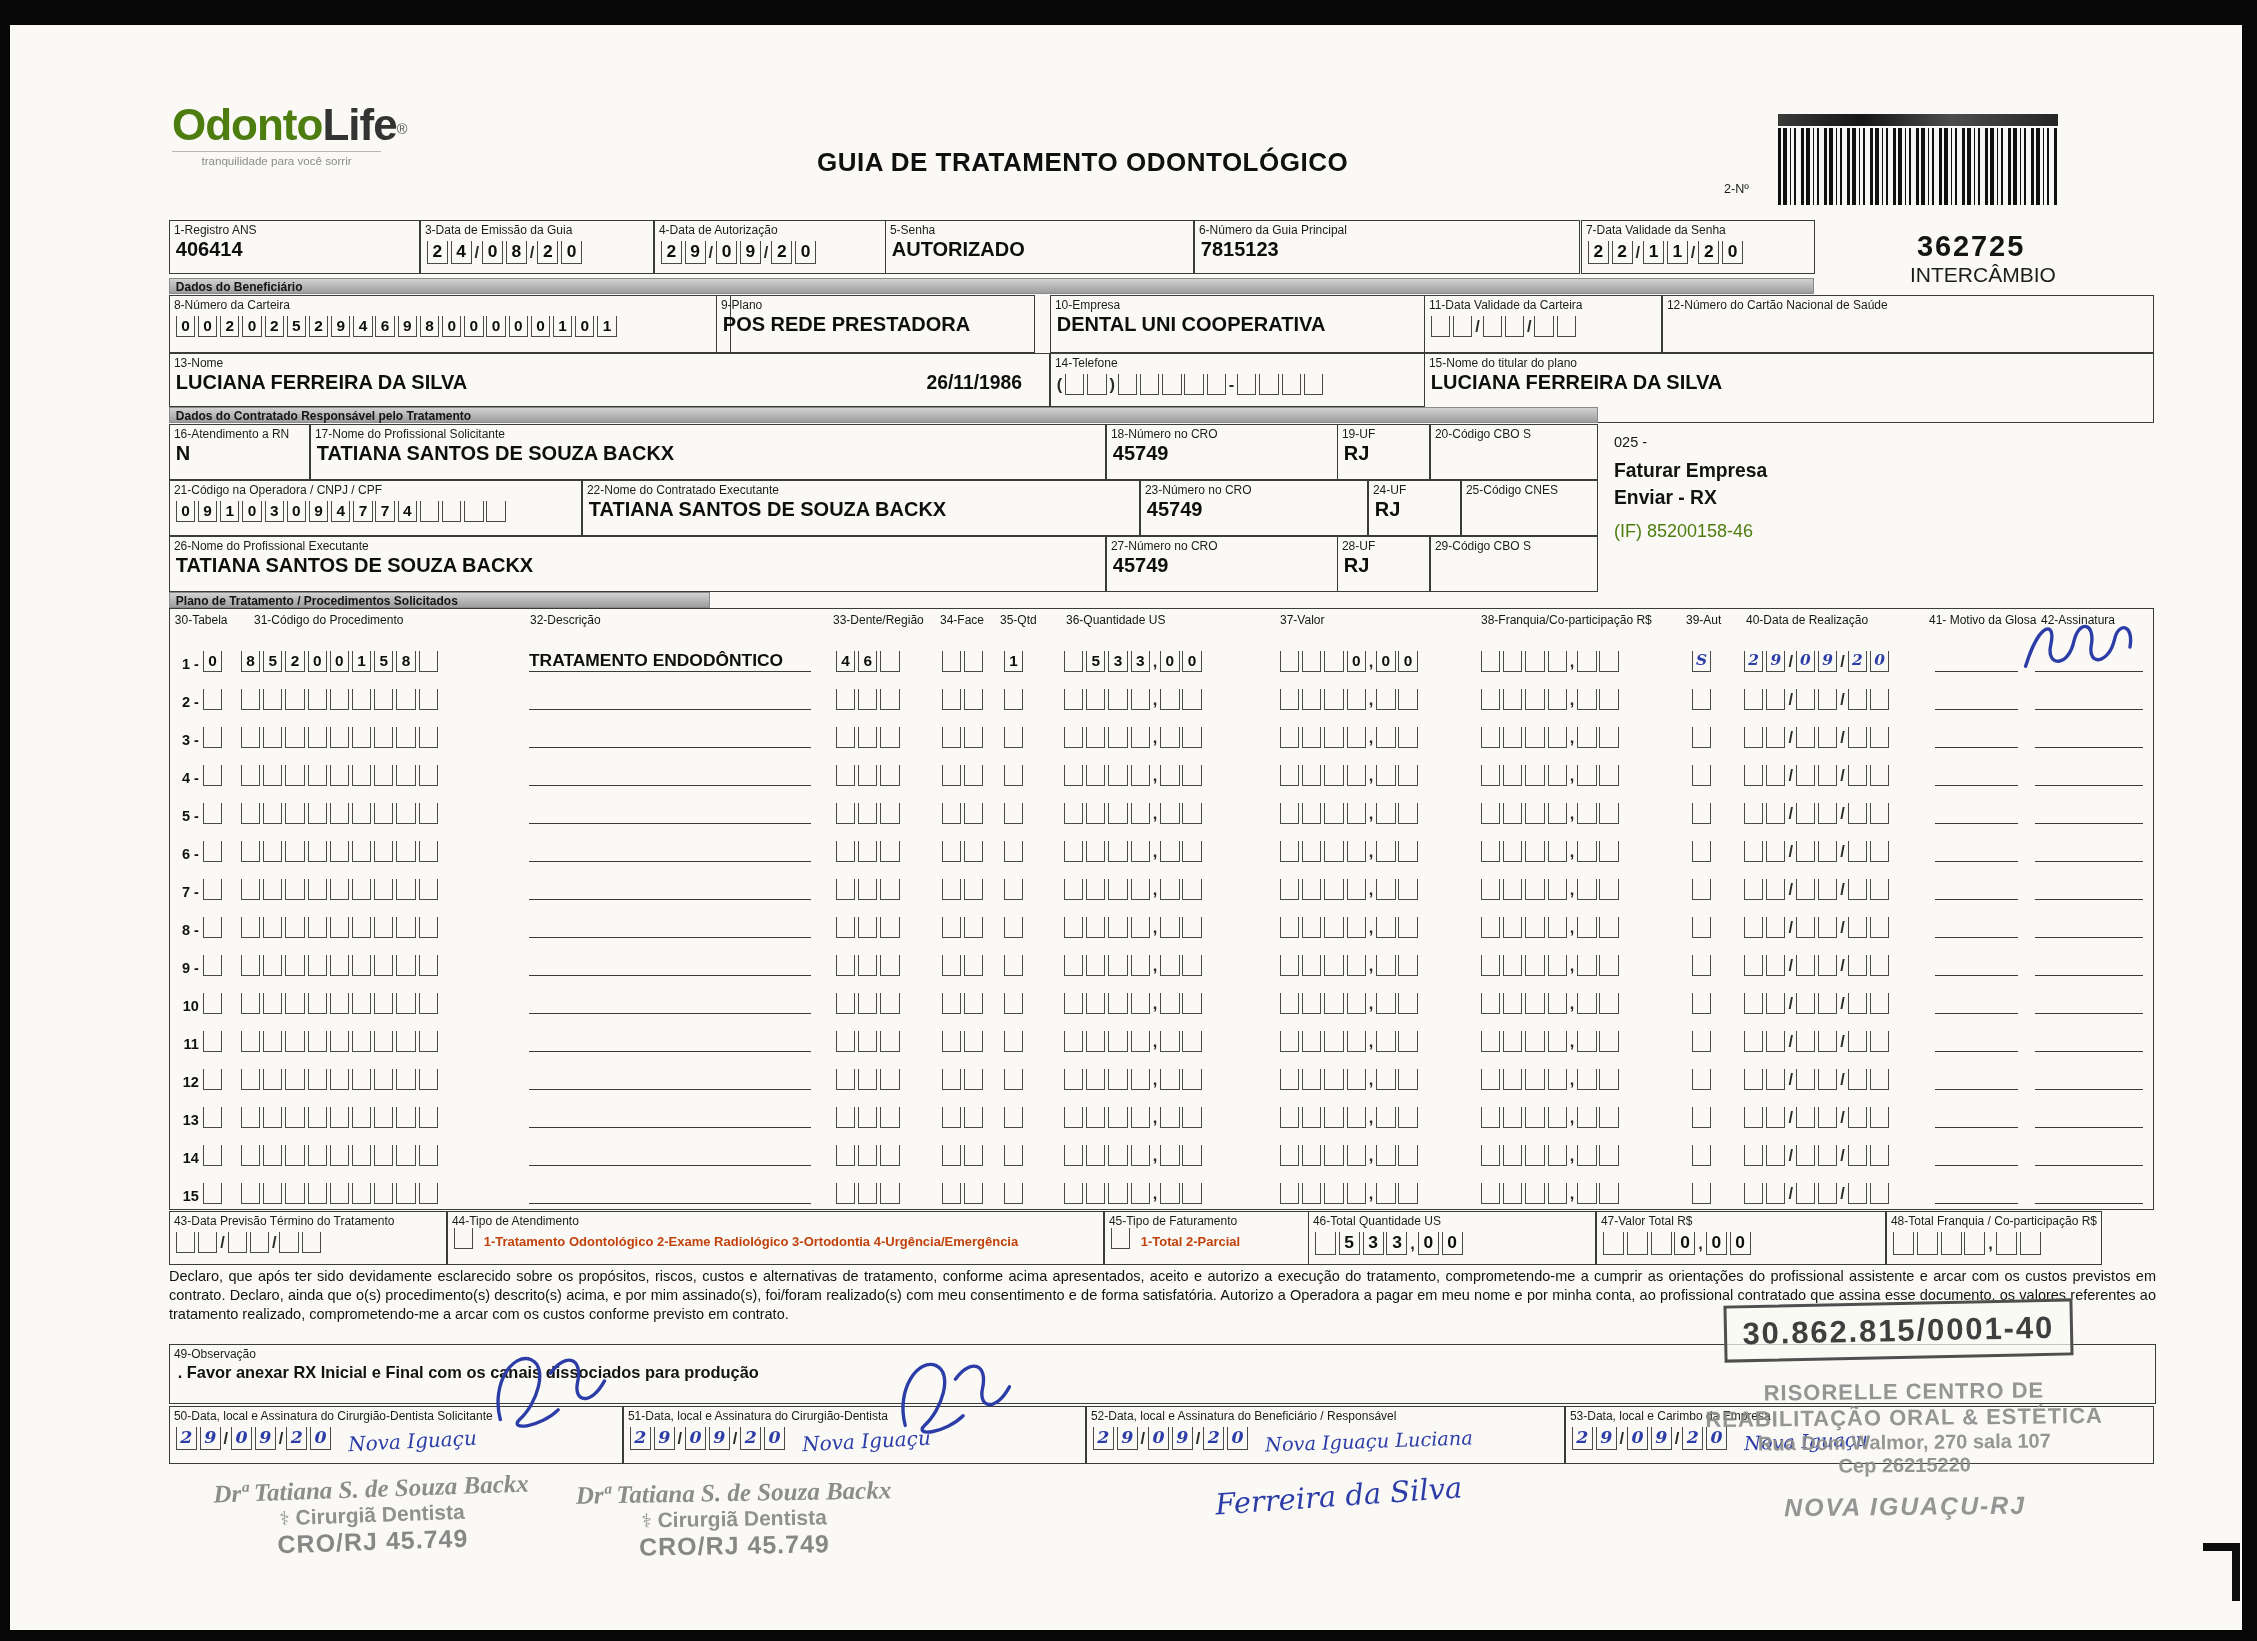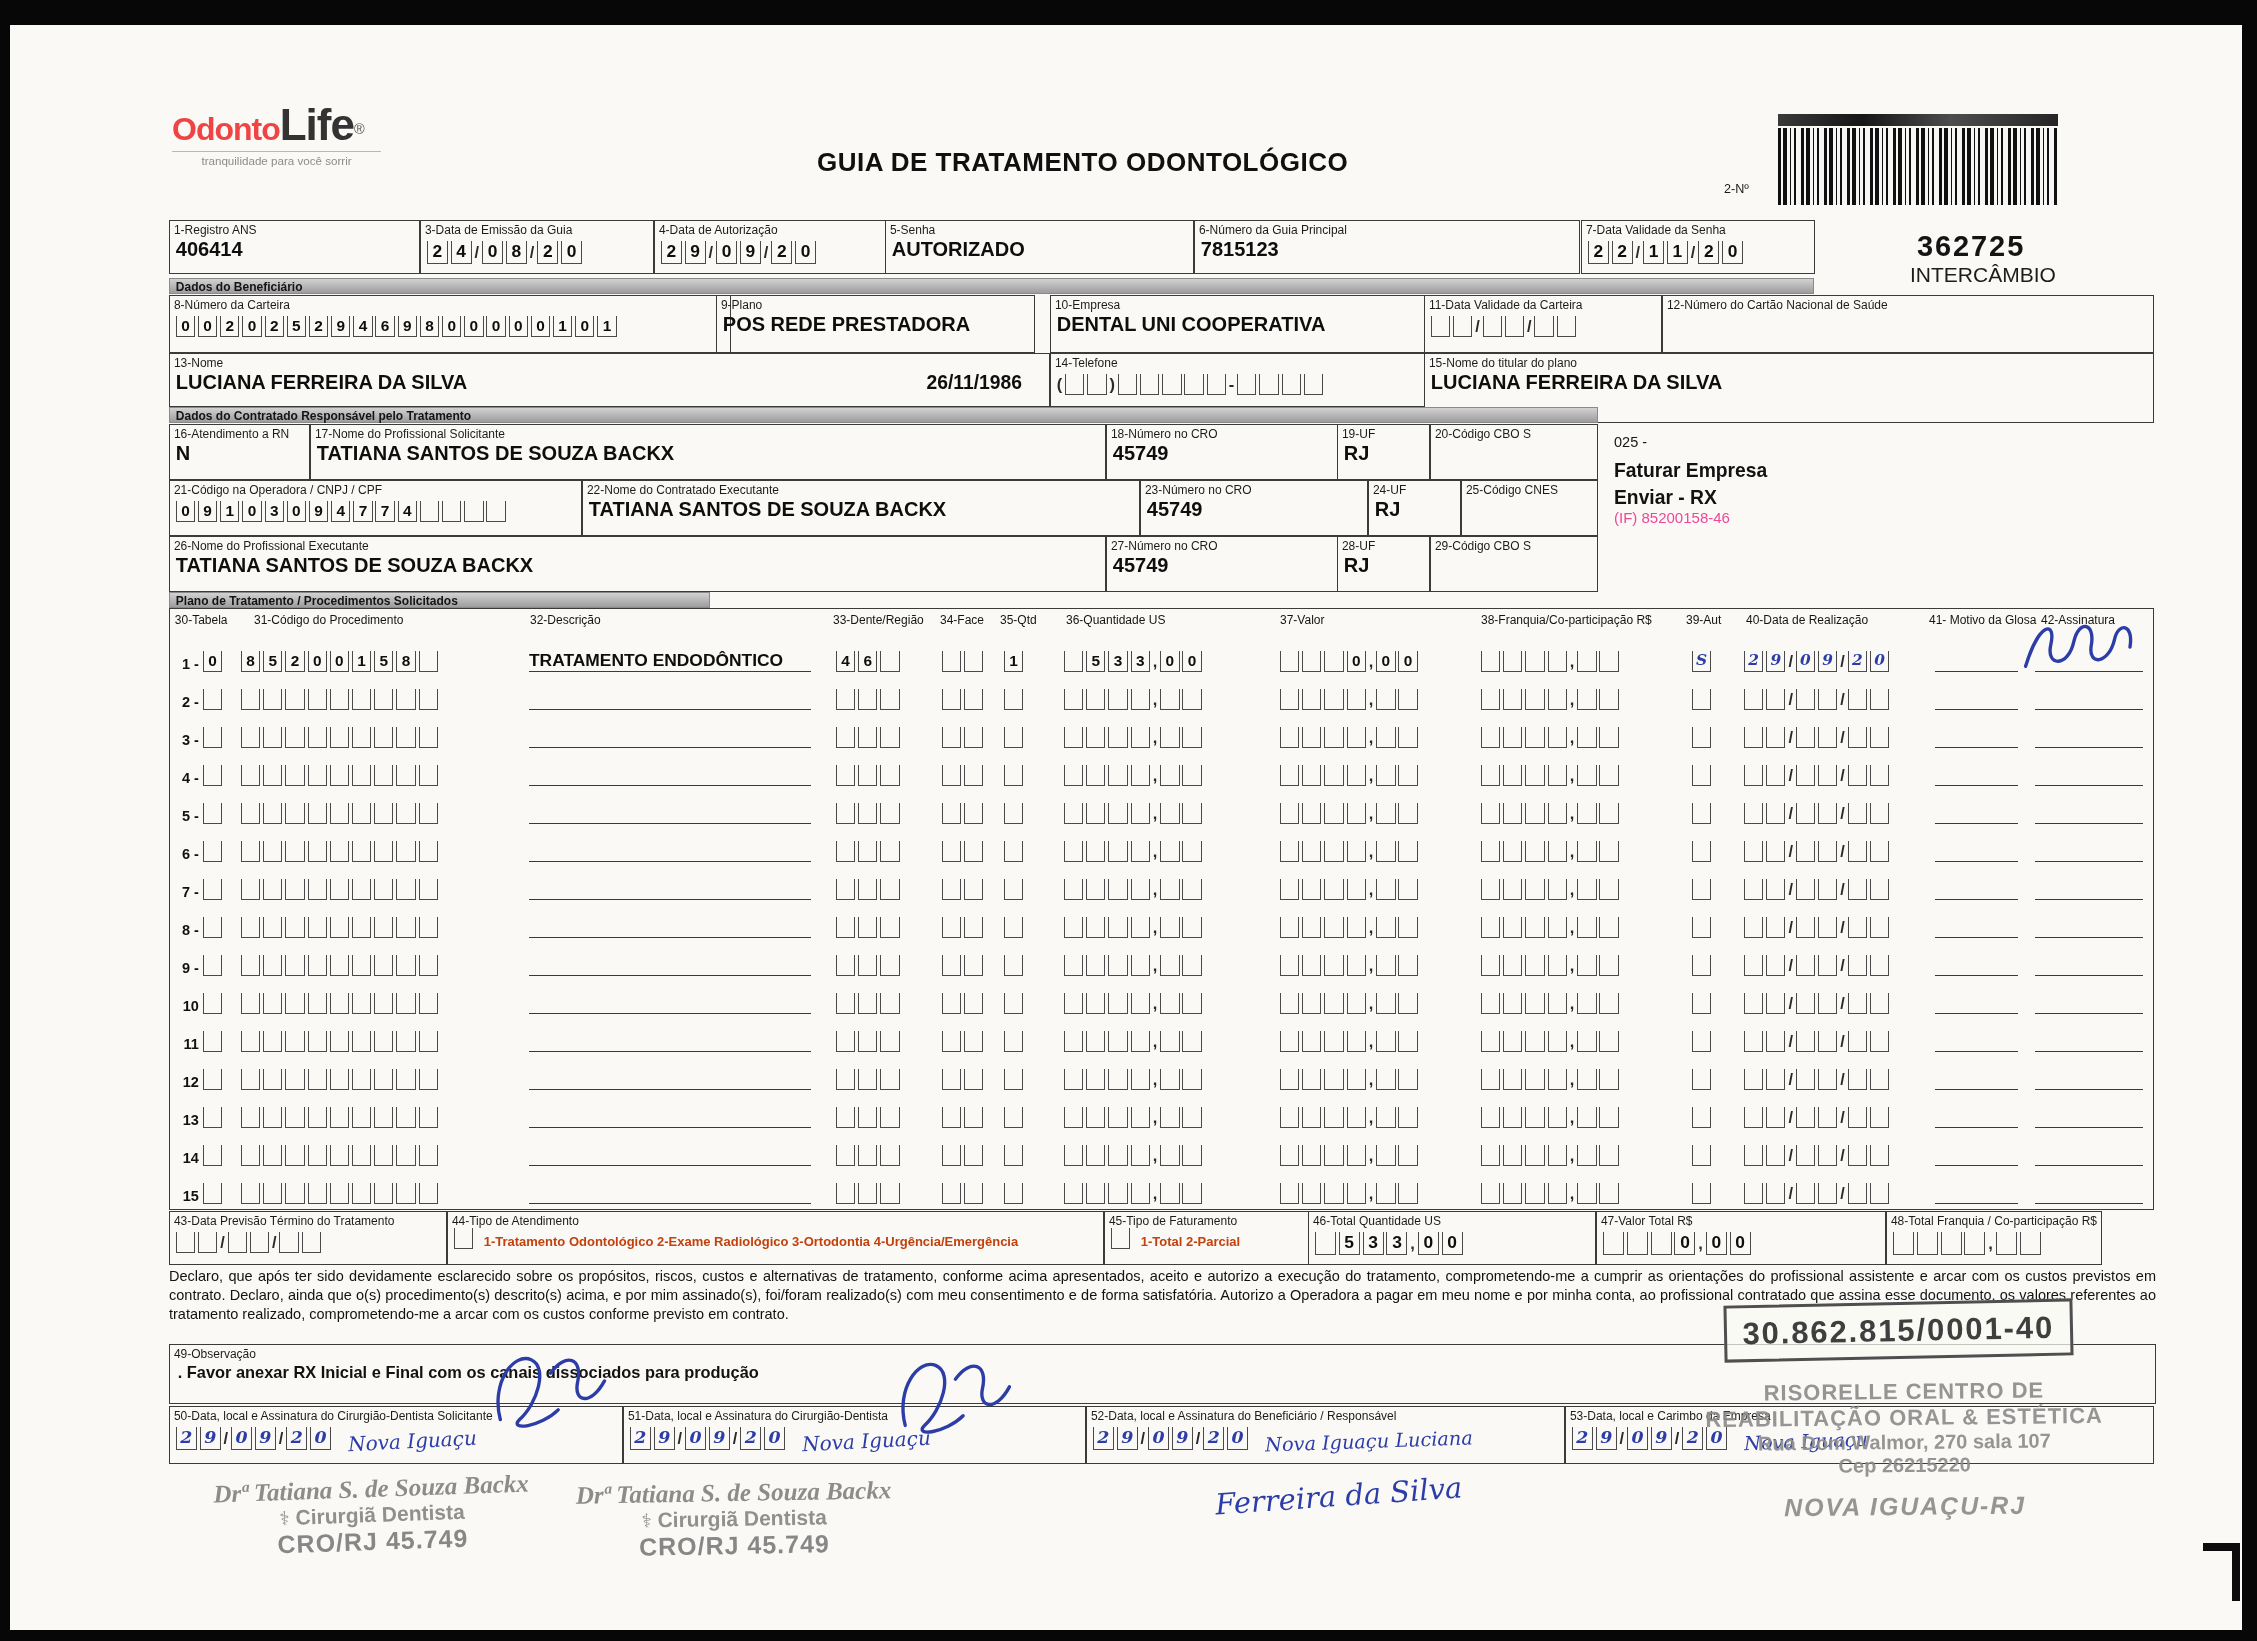--- a/index.html
+++ b/index.html
@@ -13,21 +13,21 @@
   .valrow{display:flex;justify-content:space-between;align-items:baseline;padding-right:27px}
   .secbar{position:absolute;height:16.4px;background:linear-gradient(#d2d2d2,#9d9d9d);border:1px solid #8a8a8a;font-size:12px;font-weight:bold;color:#141414;padding:1px 5.8px;white-space:nowrap;z-index:2}
   .boxes{white-space:nowrap;padding:3.9px 5.8px 2.9px}
   .box{display:inline-block;width:19.3px;height:21px;margin-right:2.9px;border:1.9px solid #4a4a4a;border-top:none;text-align:center;font-size:15.4px;font-weight:bold;line-height:19.3px;color:#0e0e0e;vertical-align:bottom;background:transparent}
   .sep{display:inline-block;margin-right:2.9px;font-size:16.4px;font-weight:bold;line-height:21px;color:#2a2a2a;vertical-align:bottom}
   .bx-lg .box{width:21px;height:23px;font-size:17.4px;line-height:21px}
   .bx-lg .sep{line-height:23px}
   .ink .box{color:#2c3da8;font-family:"DejaVu Serif",serif;font-style:italic}
   .hw{font-family:"DejaVu Serif",serif;font-style:italic;color:#2c3da8;white-space:nowrap}
   
-  .logo-odonto{font-size:32px;font-weight:bold;color:#ef4444;letter-spacing:-1px}
+  .logo-odonto{font-size:44px;font-weight:bold;color:#4d7c0f;letter-spacing:-1px}
   .logo-life{font-size:44px;font-weight:bold;color:#333;letter-spacing:-1px}
   .logo-reg{font-size:14.5px;color:#555;vertical-align:super}
   .logo-tag{font-size:11.6px;color:#8c8c8c;border-top:1.9px solid #b8b8b8;margin-top:1px;padding-top:1.9px;text-align:center;width:209px}
   .title{font-size:26px;font-weight:bold;color:#101010;letter-spacing:0.5px}
   .bc-smear{width:280px;height:11.6px;background:linear-gradient(90deg,#3a3a3a,#161616 30%,#4d4d4d 62%,#262626)}
   .bc-bars{width:280px;height:77px;margin-top:2.9px;background:repeating-linear-gradient(90deg,#101010 0 2.9px,#f6f6f4 2.9px 4.8px,#101010 4.8px 8.7px,#f6f6f4 8.7px 11.6px,#101010 11.6px 12.6px,#f6f6f4 12.6px 16.4px,#101010 16.4px 18.3px,#f6f6f4 18.3px 23px)}
   
   .tbl{position:absolute;left:169px;top:608px;width:1985px;height:602px;border:1.9px solid #3b3b3b;z-index:2}
   .thead{position:relative;height:29px}
   .th{position:absolute;top:3.9px;font-size:12px;font-weight:normal;color:#141414;white-space:nowrap}
@@ -173,21 +173,21 @@
   </div>
   <div class="fld" style="left:1430px;top:424px;width:168px;height:56px">
     <div class="lab">20-Código CBO S</div>
     <div class="val"></div>
   </div>
 
   <div class="abs" style="left:1614px;top:434px;z-index:2">
     <div style="font-size:14.5px;font-weight:normal;color:#161616">025 -</div>
     <div style="font-size:19.3px;font-weight:bold;color:#121212;margin-top:9.7px">Faturar Empresa</div>
     <div style="font-size:19.3px;font-weight:bold;color:#121212;margin-top:5.8px">Enviar - RX</div>
-    <div style="font-size:15px;color:#ec4899;margin-top:0">(IF) 85200158-46</div>
+    <div style="font-size:18px;color:#4d7c0f;margin-top:12px">(IF) 85200158-46</div>
   </div>
 
   <div class="fld" style="left:169px;top:480px;width:413px;height:56px">
     <div class="lab">21-Código na Operadora / CNPJ / CPF</div>
     <div class="boxes"><span class="box">0</span><span class="box">9</span><span class="box">1</span><span class="box">0</span><span class="box">3</span><span class="box">0</span><span class="box">9</span><span class="box">4</span><span class="box">7</span><span class="box">7</span><span class="box">4</span><span class="box">&nbsp;</span><span class="box">&nbsp;</span><span class="box">&nbsp;</span><span class="box">&nbsp;</span></div>
   </div>
   <div class="fld" style="left:582px;top:480px;width:558px;height:56px">
     <div class="lab">22-Nome do Contratado Executante</div>
     <div class="val">TATIANA SANTOS DE SOUZA BACKX</div>
   </div>

